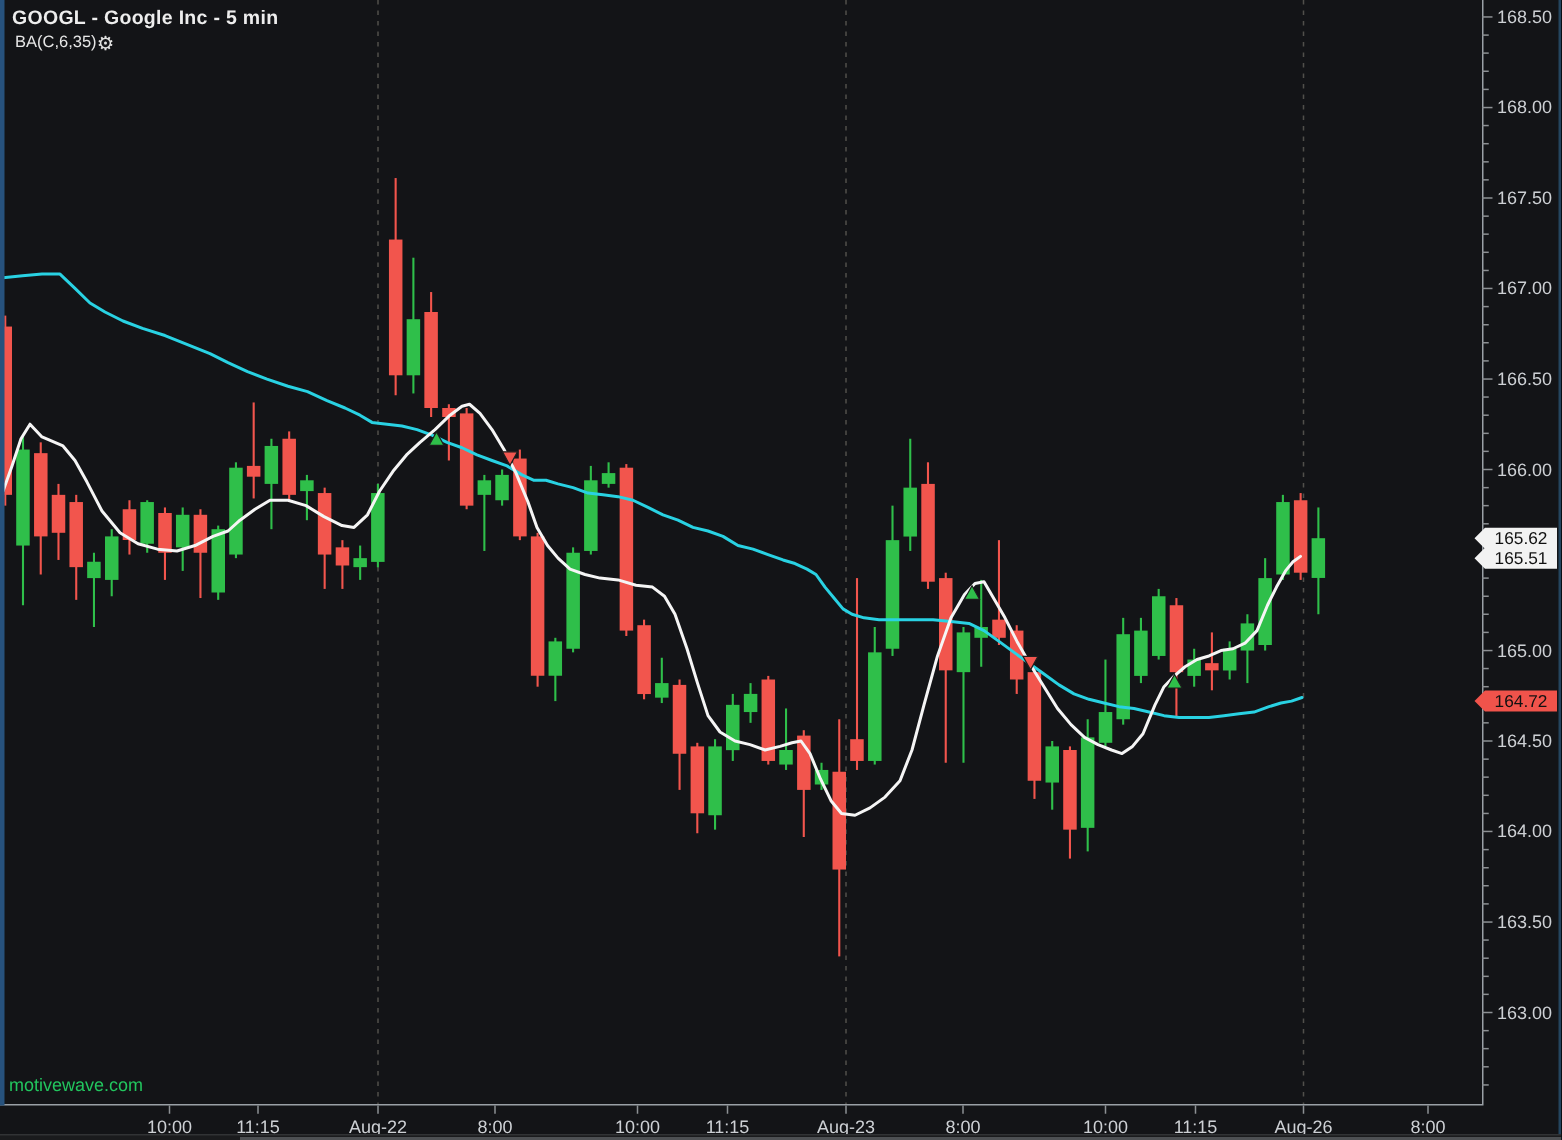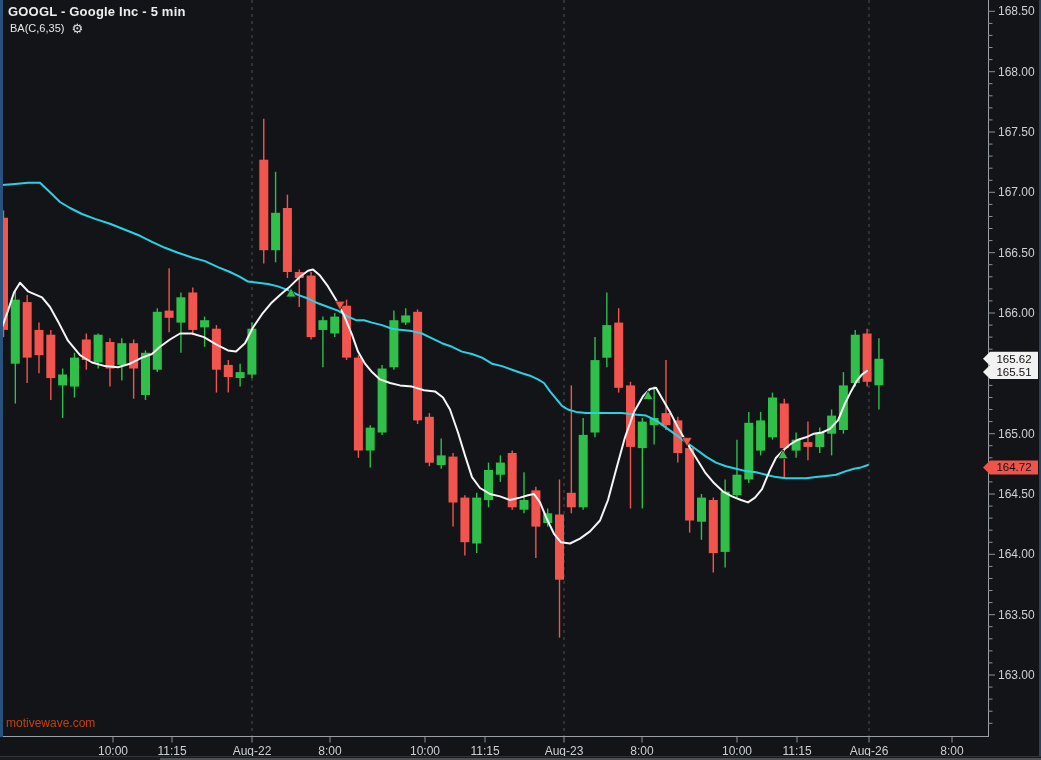--- a/index.html
+++ b/index.html
@@ -5,24 +5,24 @@
   html,body{margin:0;padding:0;background:#000;}
   .screen{
     position:relative;width:1041px;height:760px;overflow:hidden;
     background:#131417;
     font-family:"Liberation Sans","DejaVu Sans",sans-serif;
     -webkit-font-smoothing:antialiased;
   }
   svg{position:absolute;left:0;top:0;display:block;}
   .title-bar{position:absolute;left:8px;top:4px;z-index:5;}
   .chart-title{color:#ededed;font-size:13px;font-weight:bold;letter-spacing:0.2px;}
-  .indicator-row{margin-top:3px;margin-left:2px;display:flex;align-items:center;gap:7px;}
+  .indicator-row{margin-top:3px;margin-left:2px;display:flex;align-items:center;gap:0;}
   .indicator-label{color:#e6e6e6;font-size:11px;}
   .gear{color:#e0e0e0;font-size:13px;line-height:11px;cursor:pointer;}
-  .watermark{position:absolute;left:6px;top:716px;color:#c2410c;font-size:12px;z-index:4;}
+  .watermark{position:absolute;left:6px;top:716px;color:#22c55e;font-size:12px;z-index:4;}
   .left-edge{position:absolute;left:0;top:0;width:3px;height:737px;background:#27527d;z-index:6;}
   .right-edge{position:absolute;right:0;top:0;width:2px;height:760px;background:#24455f;z-index:6;}
   .scroll-track{position:absolute;left:0;top:756px;width:1041px;height:4px;background:#1a1b1d;border-top:1px solid #313335;z-index:6;}
   .scroll-thumb{position:absolute;left:160px;top:1px;width:881px;height:3px;background:#4d5053;}
 </style>
 </head>
 <body>
 
 <div class="screen">
   <svg id="chart" width="1041" height="760">

